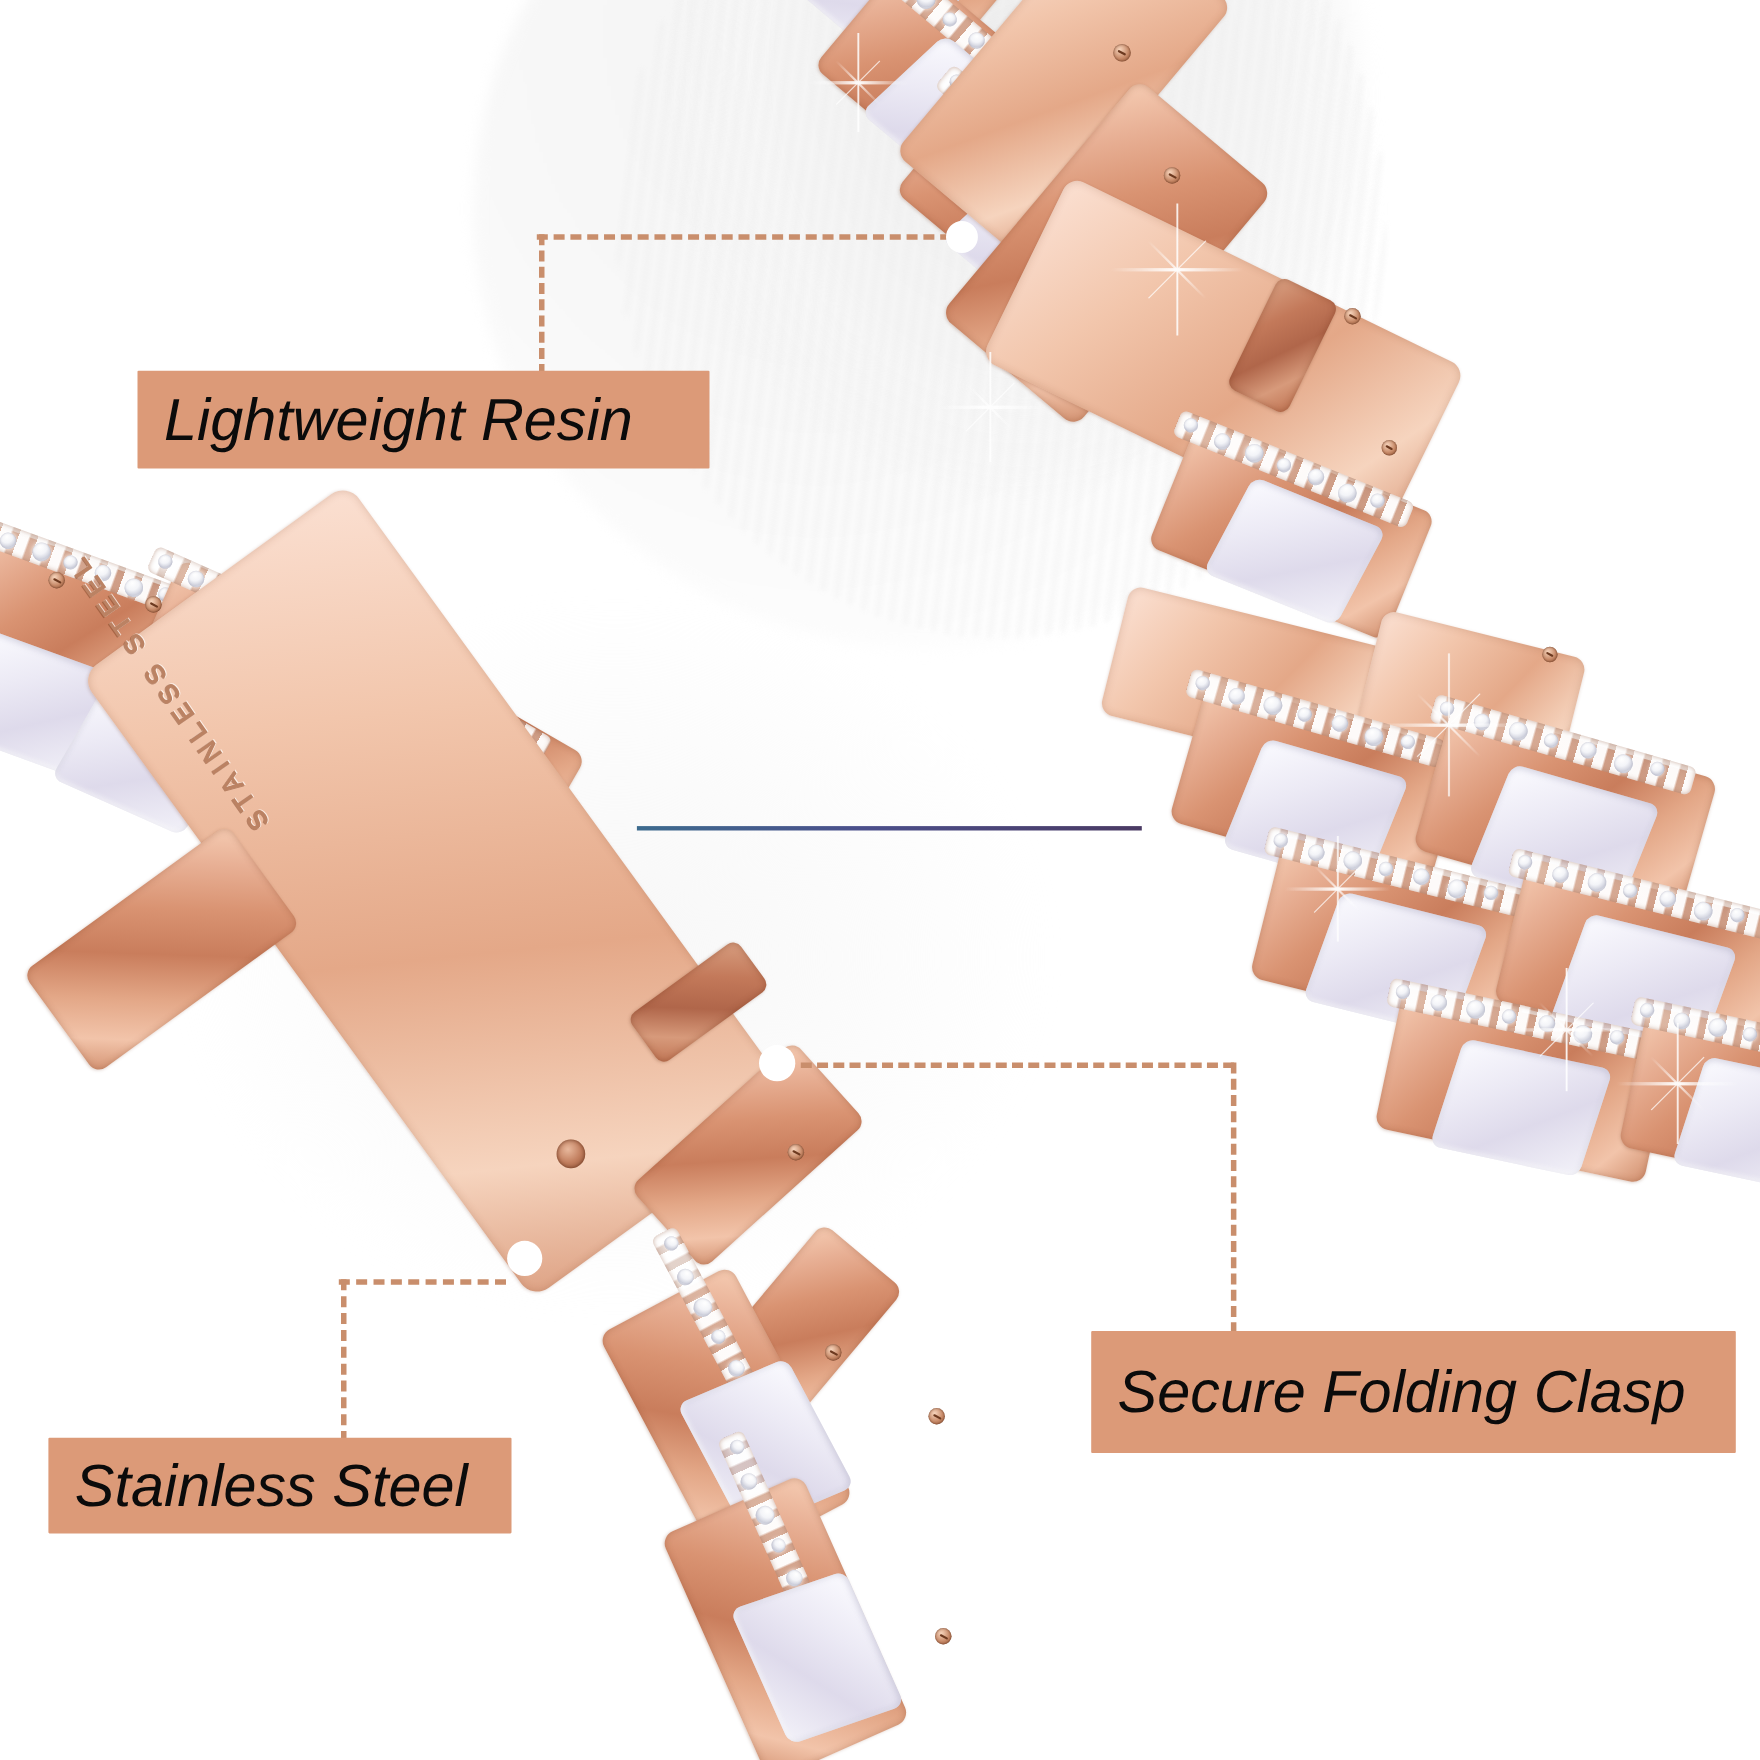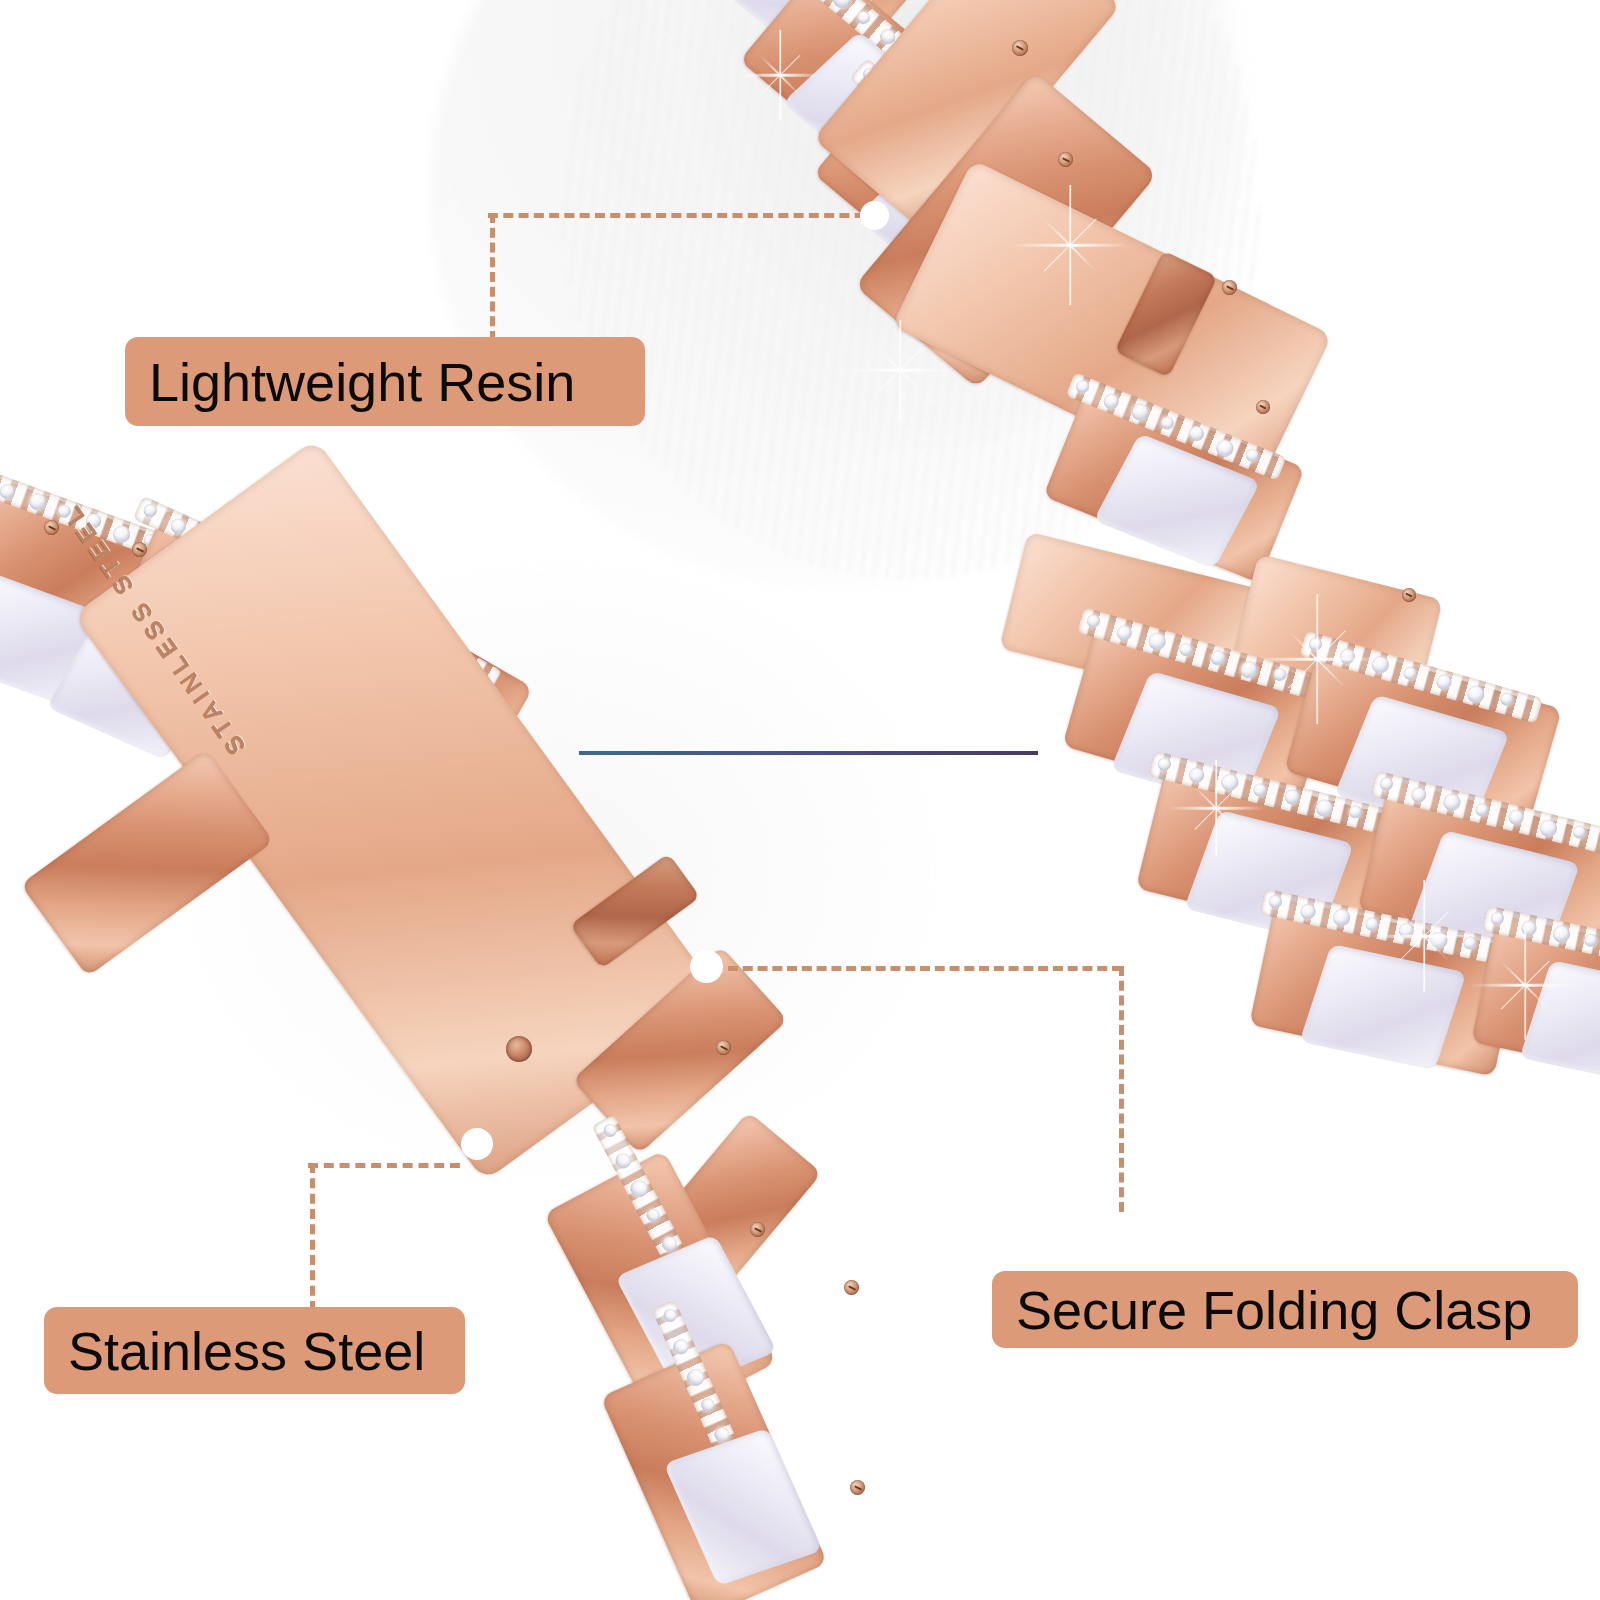--- a/index.html
+++ b/index.html
@@ -113,31 +113,32 @@
     text-shadow:0 1px 0 rgba(255,255,255,.72), 0 -1px 0 rgba(130,70,40,.5);
     white-space:nowrap;
     pointer-events:none;
   }
 
   
   .tag{
     position:absolute;
     display:flex;align-items:center;
     background:#dc9a78;
-    border-radius:13px;
+    border-radius:1px;
     color:#0b0b0b;
     font-size:54px;
     line-height:1;
     padding:0 24px;
     white-space:nowrap;
     box-sizing:border-box;
+    font-style:italic;
   }
   #tag-resin{left:125px;top:337px;width:520px;height:89px;}
   #tag-steel{left:44px;top:1307px;width:421px;height:87px;}
-  #tag-clasp{left:992px;top:1271px;width:586px;height:77px;}
+  #tag-clasp{left:992px;top:1210px;width:586px;height:111px;}
 
   
   #headline{
     position:absolute;left:585px;top:697px;
     font-size:47px;font-weight:bold;font-style:italic;
     letter-spacing:.2px;
     background:linear-gradient(96deg,#2f6f91 0%,#3b6d95 16%,#4a5b92 42%,#4b4a8c 62%,#3a3a72 82%,#2d2f5f 100%);
     -webkit-background-clip:text;background-clip:text;
     -webkit-text-fill-color:transparent;color:transparent;
     white-space:nowrap;

